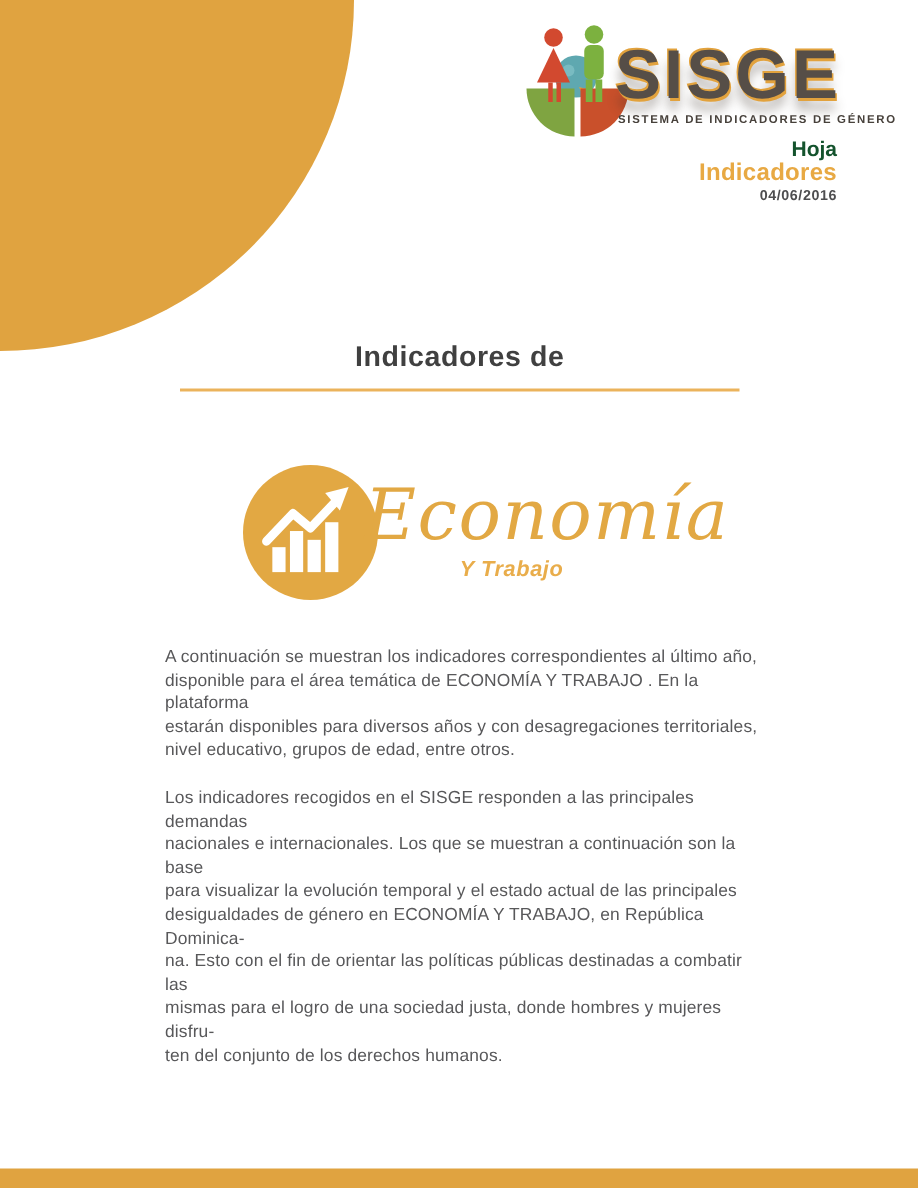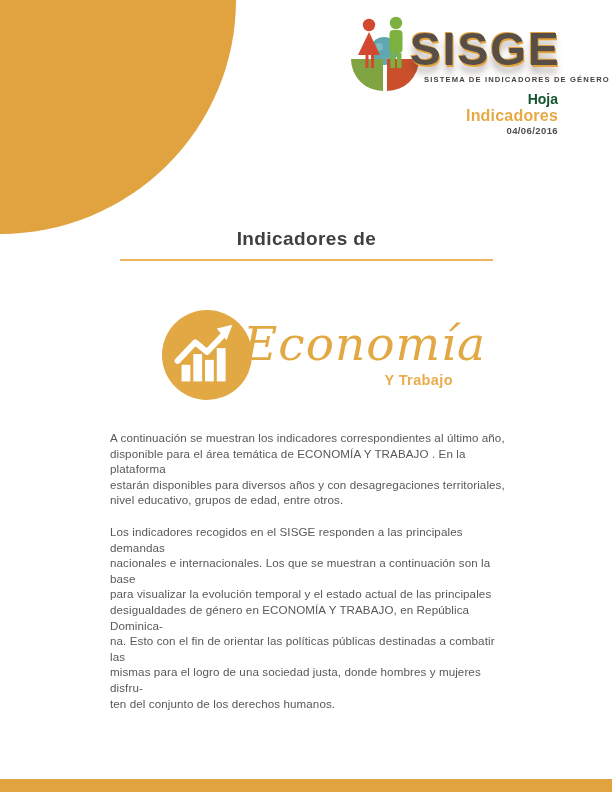--- a/index.html
+++ b/index.html
@@ -16,21 +16,21 @@
   }
   
   .sisge-logo { position:absolute; left:346px; top:12px; width:250px; height:84px;text-align:center; }
   .sisge-people { position:absolute; left:0; top:0; width:76px; height:82px; }
   .sisge-wordmark {
     position:absolute; left:64px; top:10px;
     font-size:46px; font-weight:900; letter-spacing:2px; color:#564E47;
     text-shadow:-1px -1px 0 #E2A23D, 1px 2px 0 #E2A23D, 0 8px 7px rgba(60,50,40,0.35);
   }
   .sisge-tagline {
-    position:absolute; left:78px; top:63px;
+    position:absolute; left:66px; top:63px;
     font-size:7.6px; font-weight:bold; letter-spacing:1.15px; color:#47413B;
     white-space:nowrap;
   }
   .hoja-block { position:absolute; right:54px; top:92px; text-align:right; line-height:1.1; }
   .hoja-label { font-size:14px; font-weight:600; color:#14532d; }
   .informativa-label { font-size:16px; font-weight:800; color:#E8A943; letter-spacing:0.2px; }
   .date-label { font-size:9.5px; font-weight:bold; color:#4D4D4F; letter-spacing:0.4px; margin-top:1px; }
   
   .heading-block { position:absolute; left:120px; top:228px; width:373px; text-align:center; }
   .section-heading { font-size:19px; font-weight:bold; color:#404040; letter-spacing:0.4px; }
@@ -39,22 +39,22 @@
   .topic-circle {
     position:absolute; left:162px; top:310px; width:90px; height:90px;
     border-radius:50%; background:#E2A843;
   }
   .topic-title {
     position:absolute; left:243px; top:316px;
     font-family:"DejaVu Serif", serif; font-style:italic;
     font-size:47px; color:#E2A843; letter-spacing:1px; white-space:nowrap;
   }
   .topic-subtitle {
-    position:absolute; left:257px; top:372px; width:196px; text-align:right;
-    font-size:14.5px; font-weight:bold; color:#E9AD4B; letter-spacing:0.4px;
+    position:absolute; left:243px; top:372px; width:196px; text-align:center;
+    font-size:14.5px; font-weight:bold; color:#E9AD4B; letter-spacing:0.4px;font-style:italic;
   }
   
   .body-text { position:absolute; left:110px; top:430px; width:402px; }
   .body-text p {
     font-size:11.6px; line-height:15.6px; color:#58585A;
     white-space:pre-line; margin-bottom:16px; letter-spacing:0.1px;
   }
   
   .one-logo { position:absolute; left:528px; top:734px; width:78px; }
   .one-logo-row { display:flex; align-items:flex-start; }

